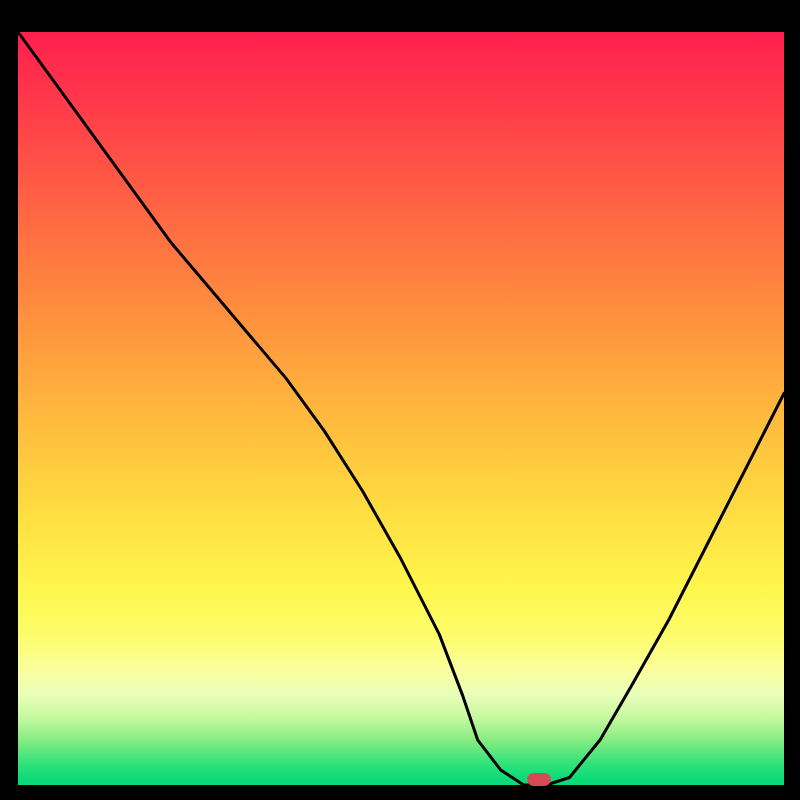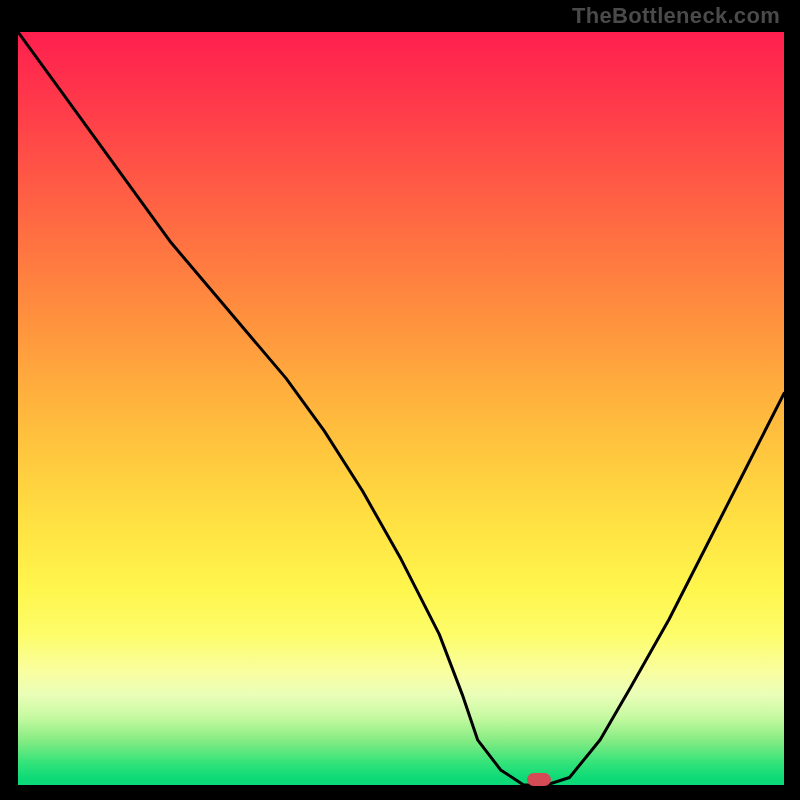--- a/index.html
+++ b/index.html
@@ -74,21 +74,20 @@
     border-radius: 7px;
     background: #d44b56;
     
   }
 </style>
 </head>
 <body>
 
 <div class="frame">
 
-  <div class="watermark">TheBottleneck.com</div>
 
   <div class="plot">
     <div class="gradient"></div>
 
     <div class="curve">
       <svg viewBox="0 0 766 753" preserveAspectRatio="none">
         <path id="curve-path" d="M0.0 0.0 L38.3 52.7 L76.6 105.4 L114.9 158.1 L153.2 210.8 L191.5 256.0 L229.8 301.2 L268.1 346.4 L306.4 399.1 L344.7 459.3 L383.0 527.1 L421.3 602.4 L444.3 662.6 L459.6 707.8 L482.6 737.9 L505.6 753.0 L528.5 753.0 L551.5 745.5 L582.2 707.8 L612.8 655.1 L651.1 587.3 L689.4 512.0 L727.7 436.7 L766.0 361.4" fill="none" stroke="#000" stroke-width="3" stroke-linejoin="round" stroke-linecap="round"></path>
       </svg>
     </div>
 

